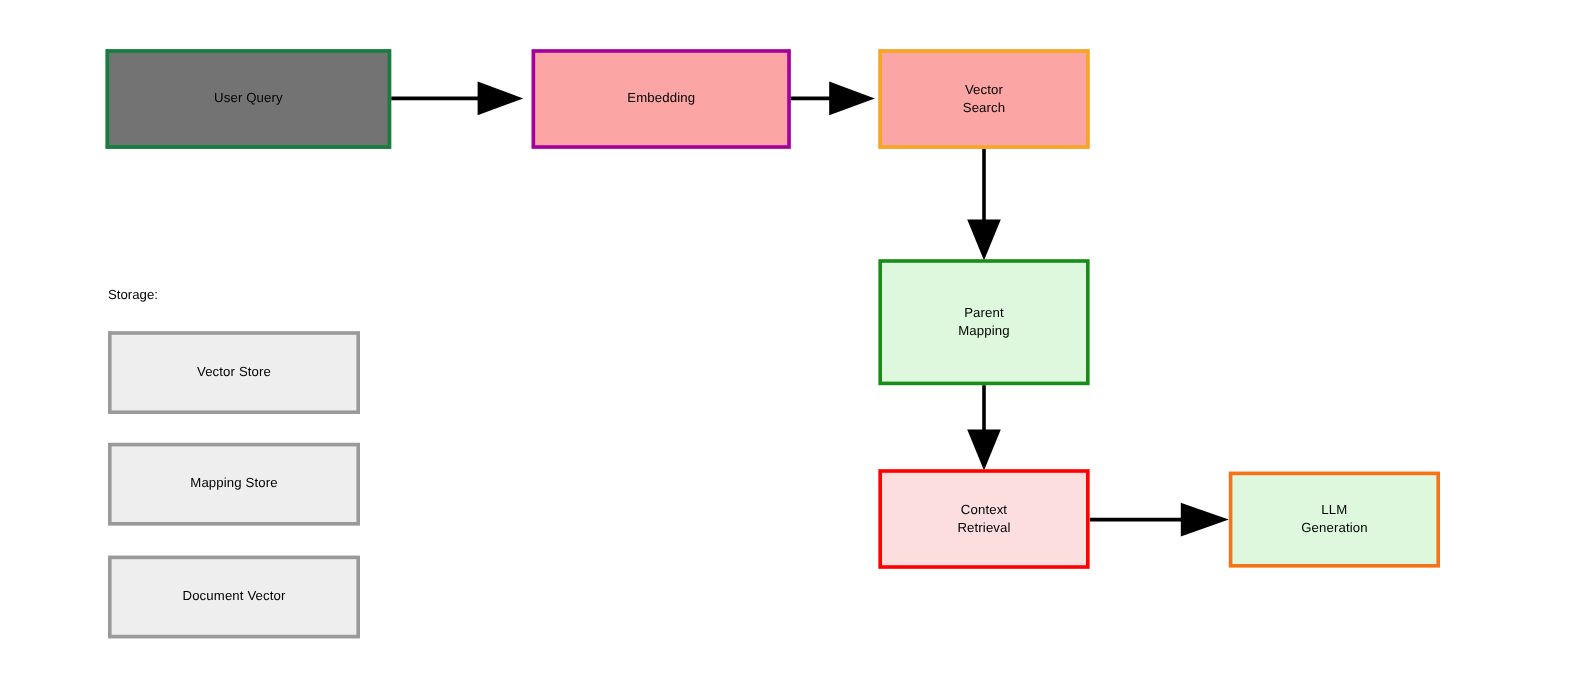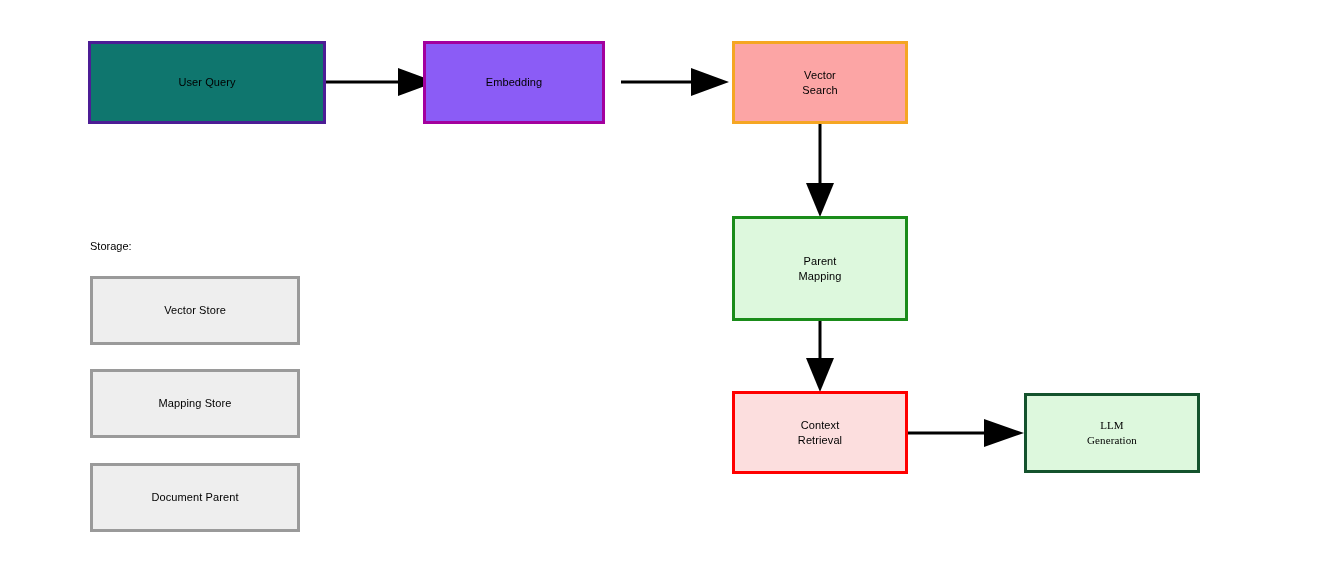--- a/index.html
+++ b/index.html
@@ -30,31 +30,31 @@
     letter-spacing: 0.1px;
     white-space: pre-line;
     user-select: none;
   }
   .node-label {
     display: block;
     white-space: pre-line;
   }
   
   #node-user-query   { left: 88px;  top: 41px;  width: 238px; height: 83px;
-                       background: #0f766e; border: 3px solid #4c1d95; }
-  #node-embedding    { left: 423px; top: 41px;  width: 182px; height: 83px;
-                       background: #8b5cf6; border: 3px solid #a3009e; }
+                       background: #737373; border: 3px solid #15803d; }
+  #node-embedding    { left: 443px; top: 41px;  width: 216px; height: 83px;
+                       background: #fca5a5; border: 3px solid #a3009e; }
   #node-vector-search{ left: 732px; top: 41px;  width: 176px; height: 83px;
                        background: #fca5a5; border: 3px solid #f5a623; }
   #node-parent-map   { left: 732px; top: 216px; width: 176px; height: 105px;
                        background: #ddf8dd; border: 3px solid #1a8c1a; }
   #node-context      { left: 732px; top: 391px; width: 176px; height: 83px;
                        background: #fcdede; border: 3px solid #ff0000; }
   #node-llm          { left: 1024px;top: 393px; width: 176px; height: 80px;
-                       background: #ddf8dd; border: 3px solid #14532d; font-family: Liberation Serif, serif; }
+                       background: #ddf8dd; border: 3px solid #f97316; }
 
   
   #storage-label {
     position: absolute;
     left: 90px;
     top: 240px;
     width: 160px;
     text-align: left;
     font-size: 11px;
     color: #000000;
@@ -147,16 +147,16 @@
 
   <div class="node store" id="node-vector-store">
     <span class="node-label">Vector Store</span>
   </div>
 
   <div class="node store" id="node-mapping-store">
     <span class="node-label">Mapping Store</span>
   </div>
 
   <div class="node store" id="node-document-store">
-    <span class="node-label">Document Parent</span>
+    <span class="node-label">Document Vector</span>
   </div>
 
 </div>
 
 </body></html>

